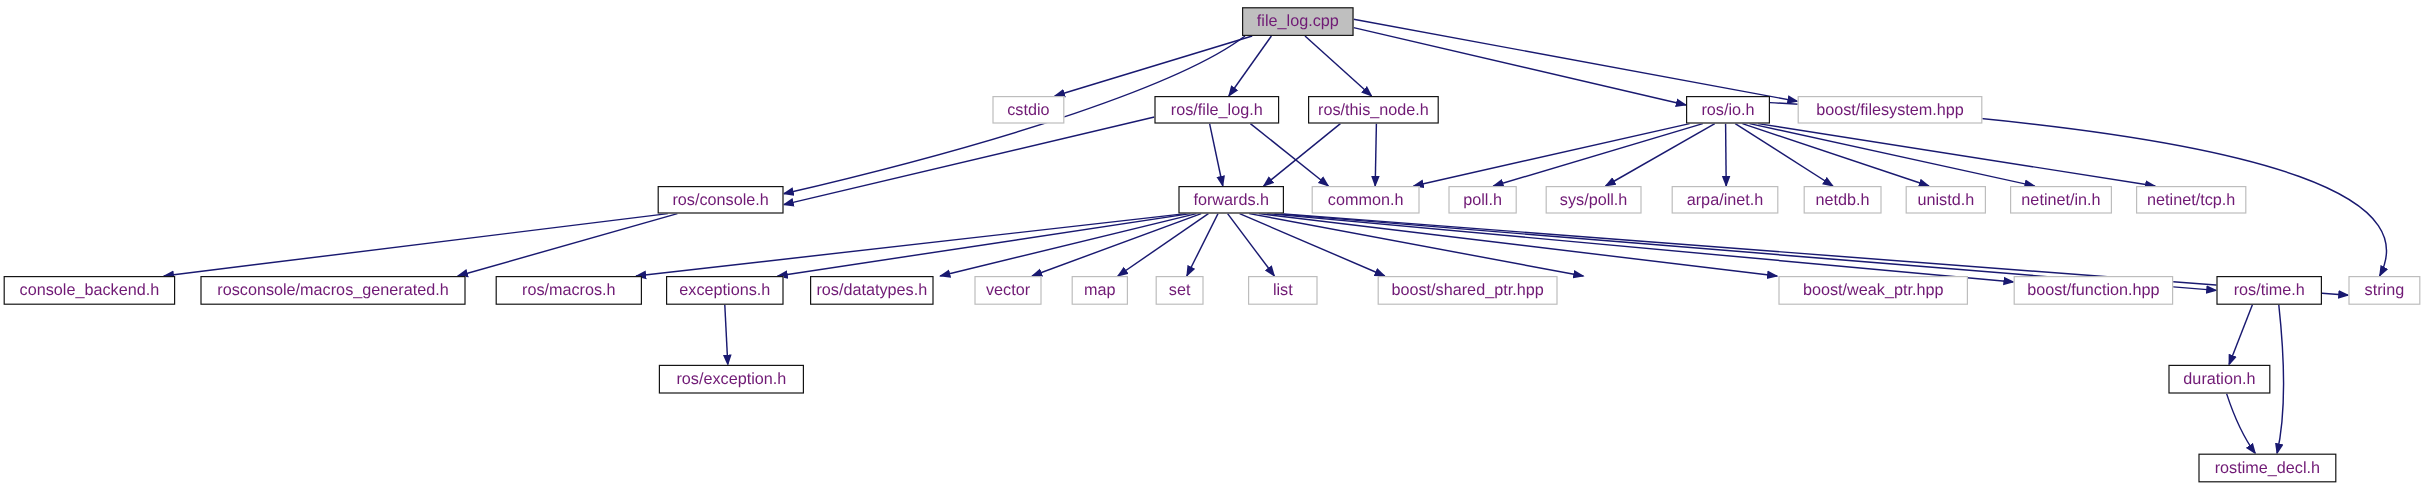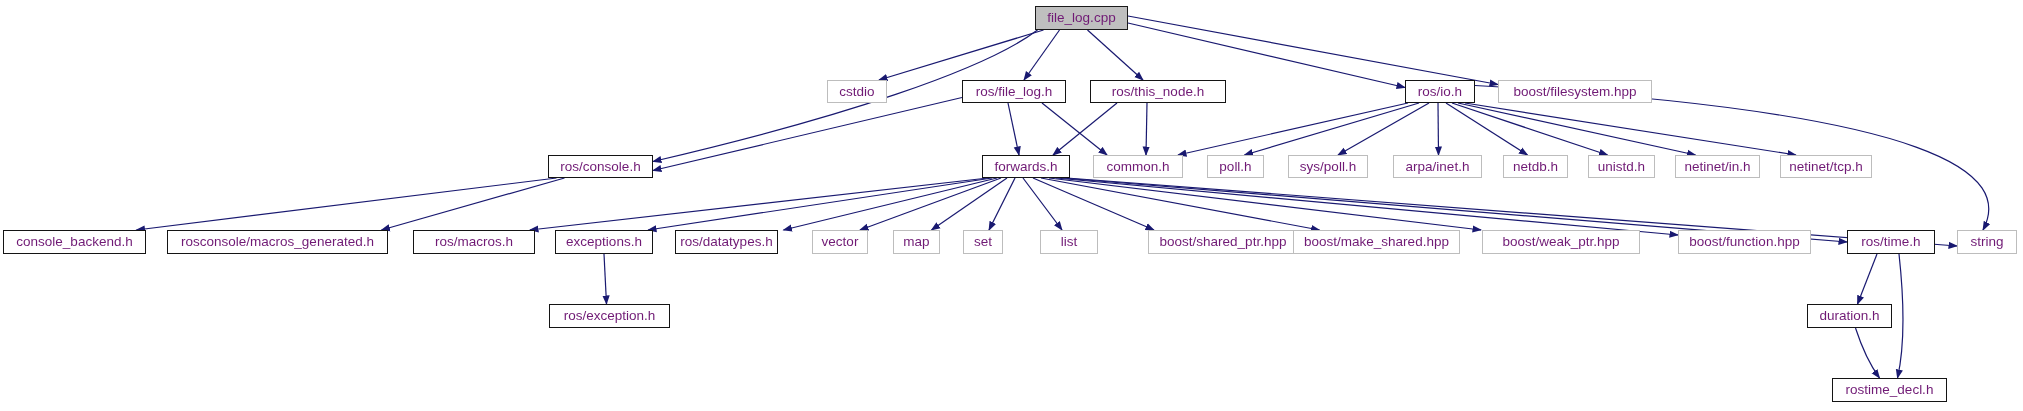--- a/index.html
+++ b/index.html
@@ -75,21 +75,21 @@
         <path d="M604,254 L606.5,304" stroke-width="1.2" marker-end="url(#arrow)"></path>
         <path d="M1877,254 L1857.5,304" stroke-width="1.2" marker-end="url(#arrow)"></path>
         <path d="M1899,254 C1904,300 1905,345 1897.5,378" stroke-width="1.2" marker-end="url(#arrow)"></path>
         <path d="M1855.5,328 C1862,348 1870,365 1879.5,378" stroke-width="1.2" marker-end="url(#arrow)"></path>
       </g>
   </svg>
 
 <div class="node root" style="left: 1035px; top: 6px; width: 93px; height: 24px;">file_log.cpp</div>
     <div class="node external" style="left: 827px; top: 80px; width: 60px; height: 23px;">cstdio</div>
     <div class="node internal" style="left: 962px; top: 80px; width: 104px; height: 23px;">ros/file_log.h</div>
-    <div class="node internal" style="left: 1090px; top: 80px; width: 136px; height: 23px; text-align: center;">ros/this_node.h</div>
+    <div class="node internal" style="left: 1090px; top: 80px; width: 109px; height: 23px; text-align: center;">ros/this_node.h</div>
     <div class="node internal" style="left: 1405px; top: 80px; width: 70px; height: 23px;">ros/io.h</div>
     <div class="node external" style="left: 1498px; top: 80px; width: 154px; height: 23px;">boost/filesystem.hpp</div>
     <div class="node internal" style="left: 548px; top: 155px; width: 105px; height: 23px;">ros/console.h</div>
     <div class="node internal" style="left: 982px; top: 155px; width: 88px; height: 23px;">forwards.h</div>
     <div class="node external" style="left: 1093px; top: 155px; width: 90px; height: 23px;">common.h</div>
     <div class="node external" style="left: 1207px; top: 155px; width: 57px; height: 23px;">poll.h</div>
     <div class="node external" style="left: 1288px; top: 155px; width: 80px; height: 23px;">sys/poll.h</div>
     <div class="node external" style="left: 1393px; top: 155px; width: 89px; height: 23px;">arpa/inet.h</div>
     <div class="node external" style="left: 1503px; top: 155px; width: 65px; height: 23px;">netdb.h</div>
     <div class="node external" style="left: 1588px; top: 155px; width: 67px; height: 23px;">unistd.h</div>
@@ -98,21 +98,20 @@
     <div class="node internal" style="left: 3px; top: 230px; width: 143px; height: 24px;">console_backend.h</div>
     <div class="node internal" style="left: 167px; top: 230px; width: 221px; height: 24px;">rosconsole/macros_generated.h</div>
     <div class="node internal" style="left: 413px; top: 230px; width: 122px; height: 24px;">ros/macros.h</div>
     <div class="node internal" style="left: 555px; top: 230px; width: 98px; height: 24px;">exceptions.h</div>
     <div class="node internal" style="left: 675px; top: 230px; width: 103px; height: 24px;">ros/datatypes.h</div>
     <div class="node external" style="left: 812px; top: 230px; width: 56px; height: 24px;">vector</div>
     <div class="node external" style="left: 893px; top: 230px; width: 47px; height: 24px;">map</div>
     <div class="node external" style="left: 963px; top: 230px; width: 40px; height: 24px;">set</div>
     <div class="node external" style="left: 1040px; top: 230px; width: 58px; height: 24px;">list</div>
     <div class="node external" style="left: 1122px; top: 230px; width: 150px; height: 24px; margin-left: 26px;">boost/shared_ptr.hpp</div>
-    <div class="node external" style="left: 1293px; top: 230px; width: 167px; height: 24px;">boost/make_shared.hpp</div>
     <div class="node external" style="left: 1482px; top: 230px; width: 158px; height: 24px;">boost/weak_ptr.hpp</div>
     <div class="node external" style="left: 1678px; top: 230px; width: 133px; height: 24px;">boost/function.hpp</div>
     <div class="node internal" style="left: 1847px; top: 230px; width: 88px; height: 24px;">ros/time.h</div>
     <div class="node external" style="left: 1957px; top: 230px; width: 60px; height: 24px;">string</div>
     <div class="node internal" style="left: 549px; top: 304px; width: 121px; height: 24px;">ros/exception.h</div>
     <div class="node internal" style="left: 1807px; top: 304px; width: 85px; height: 24px;">duration.h</div>
     <div class="node internal" style="left: 1832px; top: 378px; width: 115px; height: 24px;">rostime_decl.h</div>
   </div>
 
 </body></html>

